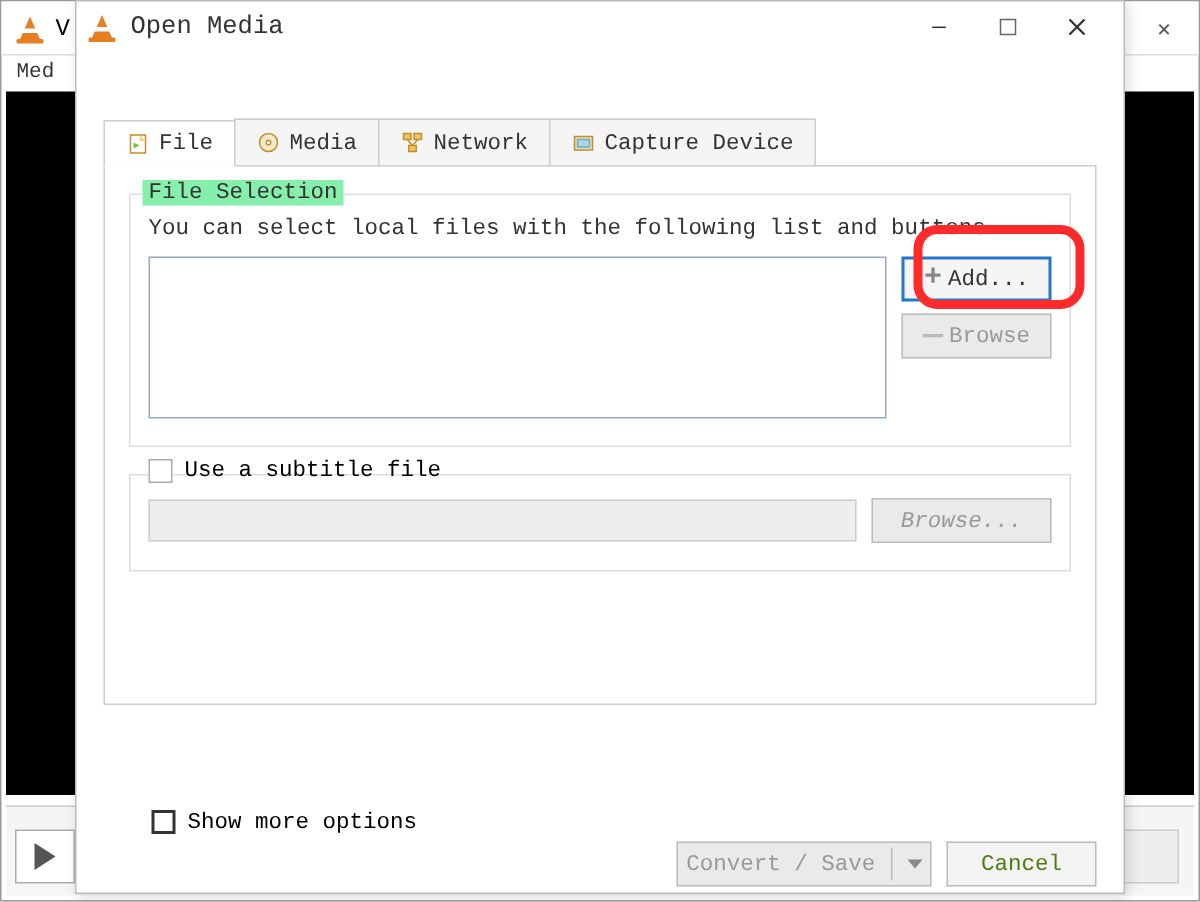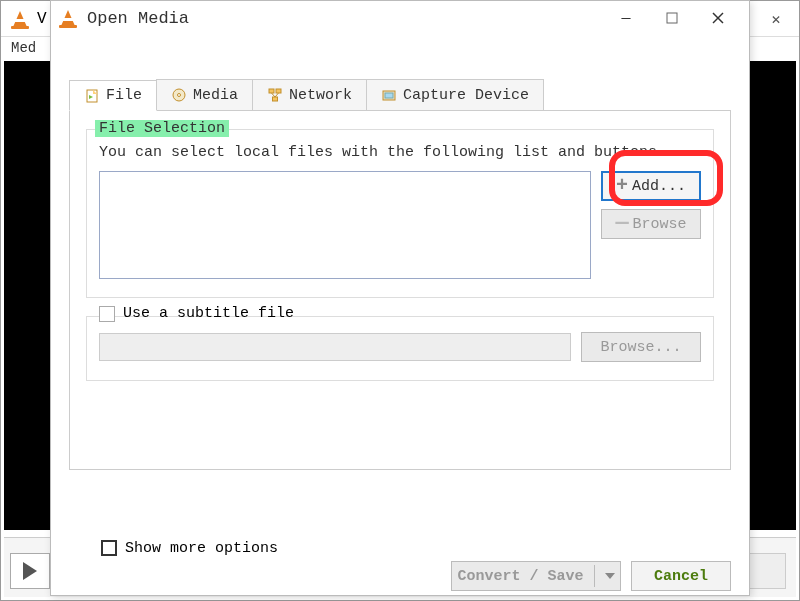--- a/index.html
+++ b/index.html
@@ -237,20 +237,21 @@
   .checkbox {
     width: 16px; height: 16px;
     border: 1px solid #aaa;
     background: #fff;
     display: inline-block;
   }
   .sub-path-row {
     display: flex;
     gap: 10px;
     align-items: center;
+    font-style: italic;
   }
   .sub-path {
     flex: 1;
     height: 28px;
     border: 1px solid #ccc;
     background: #eee;
   }
   .browse-btn {
     width: 120px;
   }
@@ -262,21 +263,20 @@
     margin-top: 70px;
     margin-left: 32px;
   }
   .dlg-footer {
     height: 52px;
     display: flex;
     align-items: center;
     justify-content: flex-end;
     padding: 0 18px;
     gap: 10px;
-    font-weight: bold;
   }
   .convert-btn {
     width: 170px;
     position: relative;
     justify-content: center;
     color: #888;
   }
   .convert-divider {
     border-left: 1px solid #bbb;
     height: 22px;

